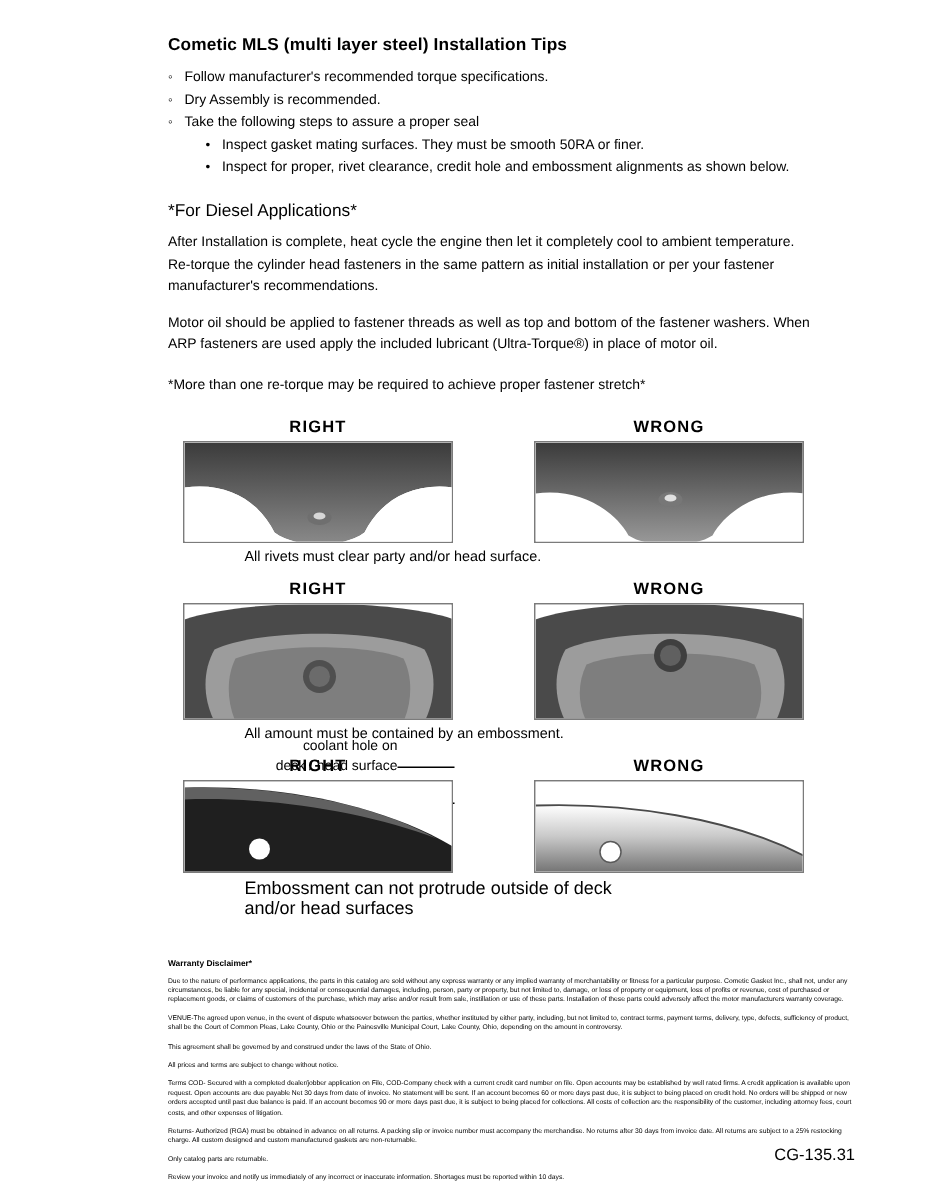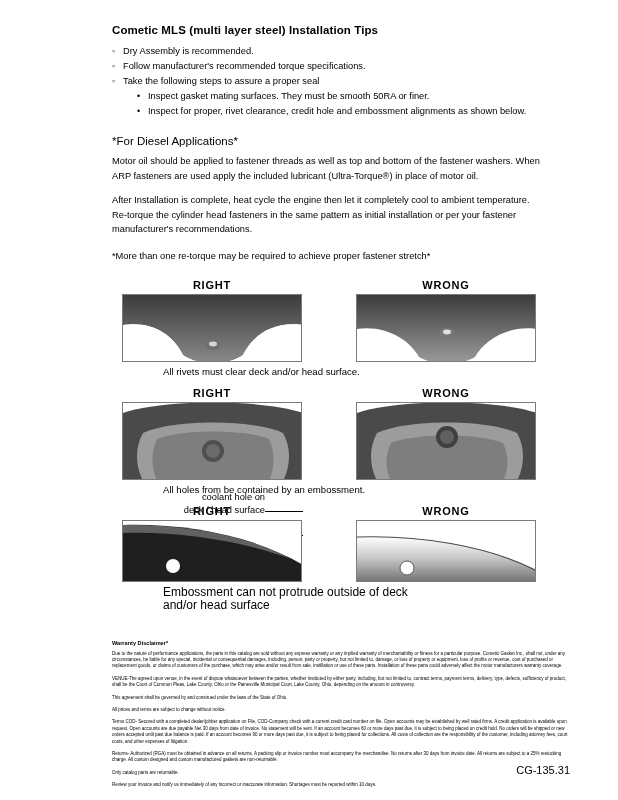--- a/index.html
+++ b/index.html
@@ -173,34 +173,34 @@
   }
 </style>
 </head>
 <body>
 
 <div class="page">
 
   <h1 class="title">Cometic MLS (multi layer steel) Installation Tips</h1>
 
   <ul class="bullets">
+    <li>Follow manufacturer's recommended torque specifications.</li>
     <li>Dry Assembly is recommended.</li>
-    <li>Follow manufacturer's recommended torque specifications.</li>
     <li>
       <span>Take the following steps to assure a proper seal</span>
       <ul class="subbullets">
         <li>Inspect gasket mating surfaces.  They must be smooth 50RA or finer.</li>
         <li>Inspect for proper, rivet clearance, credit hole and embossment alignments as shown below.</li>
       </ul>
     </li>
   </ul>
 
   <h2 class="subhead">*For Diesel Applications*</h2>
+  <p class="body">After Installation is complete, heat cycle the engine then let it completely cool to ambient temperature. Re-torque the cylinder head fasteners in the same pattern as initial installation or per your fastener manufacturer's recommendations.</p>
   <p class="body">Motor oil should be applied to fastener threads as well as top and bottom of the fastener washers. When ARP fasteners are used apply the included lubricant (Ultra-Torque®) in place of motor oil.</p>
-  <p class="body">After Installation is complete, heat cycle the engine then let it completely cool to ambient temperature. Re-torque the cylinder head fasteners in the same pattern as initial installation or per your fastener manufacturer's recommendations.</p>
   <p class="note">*More than one re-torque may be required to achieve proper fastener stretch*</p>
 
   <div class="figures">
 
     <div class="fig-row">
       <div class="fig-col">
         <div class="fig-label">RIGHT</div>
         <div class="fig-box">
           <svg viewBox="0 0 180 68" width="180" height="68">
             <defs>
@@ -228,21 +228,21 @@
               </linearGradient>
             </defs>
             <rect x="0" y="0" width="180" height="68" fill="#ffffff"></rect>
             <path d="M0,0 H180 V34 C152,30 128,44 118,62 C110,67 100,68 90,68 C80,68 70,67 62,62 C52,44 28,30 0,34 Z" fill="url(#g2)"></path>
             <ellipse cx="90" cy="38" rx="8" ry="5" fill="#777"></ellipse>
             <ellipse cx="90" cy="37" rx="4" ry="2.4" fill="#e0e0e0"></ellipse>
           </svg>
         </div>
       </div>
     </div>
-    <div class="caption">All rivets must clear deck and/or head surface.</div>
+    <div class="caption">All rivets must clear party and/or head surface.</div>
 
     <div style="position:relative; margin-top:10px;">
       <div class="callouts">
         <div class="callout-a">
           <div>coolant hole on</div>
           <div>deck / head surface</div>
         </div>
         <div class="callout-b">gasket embossment</div>
         <div class="leader" style="right:-38px; top:20px; width:38px;"></div>
         <div class="leader" style="right:-38px; top:44px; width:38px;"></div>
@@ -270,21 +270,21 @@
               <path d="M0,10 C40,-4 140,-4 180,10 L180,78 L0,78 Z" fill="#4a4a4a"></path>
               <path d="M20,30 C50,16 130,16 160,30 C168,44 168,62 160,78 L20,78 C12,62 12,44 20,30 Z" fill="#9c9c9c"></path>
               <path d="M34,40 C58,30 122,30 146,40 C152,52 152,66 146,78 L34,78 C28,66 28,52 34,40 Z" fill="#7e7e7e"></path>
               <circle cx="90" cy="34" r="11" fill="#3f3f3f"></circle>
               <circle cx="90" cy="34" r="7" fill="#606060"></circle>
             </svg>
           </div>
         </div>
       </div>
     </div>
-    <div class="caption">All holes from be contained by an embossment.</div>
+    <div class="caption">All amount must be contained by an embossment.</div>
 
     <div class="fig-row" style="margin-top:10px;">
       <div class="fig-col">
         <div class="fig-label">RIGHT</div>
         <div class="fig-box short">
           <svg viewBox="0 0 180 62" width="180" height="62">
             <rect x="0" y="0" width="180" height="62" fill="#ffffff"></rect>
             <path d="M0,4 C60,2 130,14 180,44 L180,62 L0,62 Z" fill="#1f1f1f"></path>
             <path d="M0,4 C55,3 120,12 168,38 C120,20 56,10 0,12 Z" fill="#dcdcdc" opacity="0.35"></path>
             <circle cx="50" cy="45" r="7" fill="#ffffff"></circle>
@@ -305,21 +305,21 @@
             <rect x="0" y="0" width="180" height="62" fill="#ffffff"></rect>
             <path d="M0,16 C60,14 130,24 180,50 L180,62 L0,62 Z" fill="url(#g3)"></path>
             <path d="M0,16 C60,14 130,24 180,50" fill="none" stroke="#4a4a4a" stroke-width="1.2"></path>
             <circle cx="50" cy="47" r="7" fill="#ffffff" stroke="#5a5a5a" stroke-width="1"></circle>
           </svg>
         </div>
       </div>
     </div>
     <div class="caption2">
       <div>Embossment can not protrude outside of deck</div>
-      <div>and/or head surface</div>
+      <div>and/or head surfaces</div>
     </div>
   </div>
 
   <div class="warranty">
     <h3>Warranty Disclaimer*</h3>
     <p>Due to the nature of performance applications, the parts in this catalog are sold without any express warranty or any implied warranty of merchantability or fitness for a particular purpose.  Cometic Gasket Inc., shall not, under any circumstances, be liable for any special, incidental or consequential damages, including, person, party or property, but not limited to, damage, or loss of property or equipment, loss of profits or revenue, cost of purchased or replacement goods, or claims of customers of the purchase, which may arise and/or result from sale, instillation or use of these parts.  Installation of these parts could adversely affect the motor manufacturers warranty coverage.</p>
     <p>VENUE-The agreed upon venue, in the event of dispute whatsoever between the parties, whether instituted by either party, including, but not limited to, contract terms, payment terms, delivery, type, defects, sufficiency of product, shall be the Court of Common Pleas, Lake County, Ohio or the Painesville Municipal Court, Lake County, Ohio, depending on the amount in controversy.</p>
     <p>This agreement shall be governed by and construed under the laws of the State of Ohio.</p>
     <p>All prices and terms are subject to change without notice.</p>
     <p>Terms COD- Secured with a completed dealer/jobber application on File, COD-Company check with a current credit card number on file.  Open accounts may be established by well rated firms.  A credit application is available upon request.  Open accounts are due payable Net 30 days from date of invoice.  No statement will be sent.  If an account becomes 60 or more days past due, it is subject to being placed on credit hold.  No orders will be shipped or new orders accepted until past due balance is paid.  If an account becomes 90 or more days past due, it is subject to being placed for collections.  All costs of collection are the responsibility of the customer, including attorney fees, court costs, and other expenses of litigation.</p>

